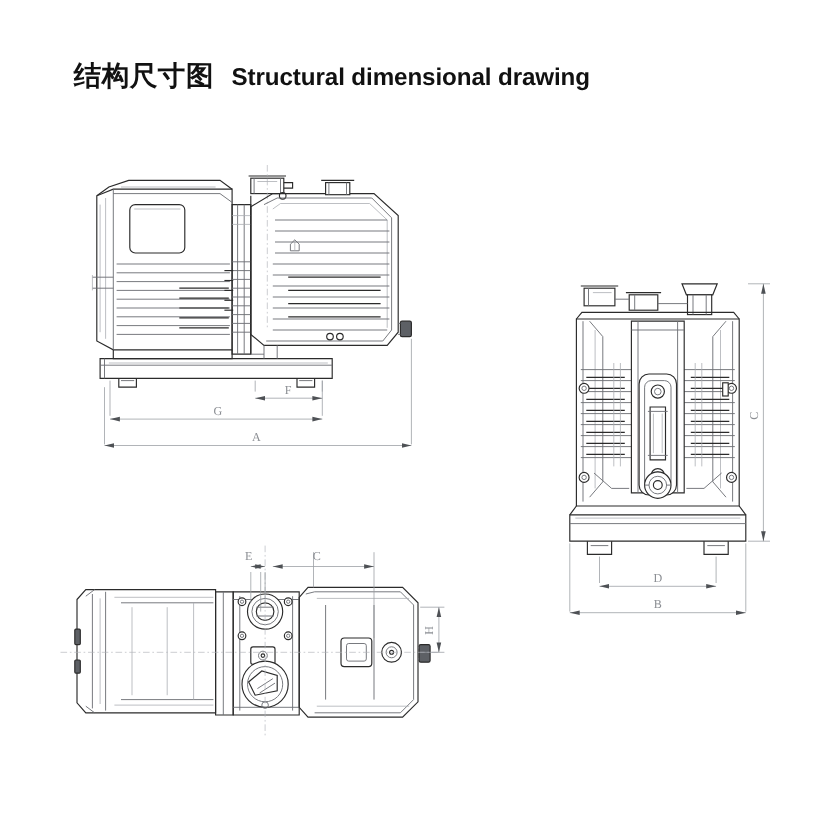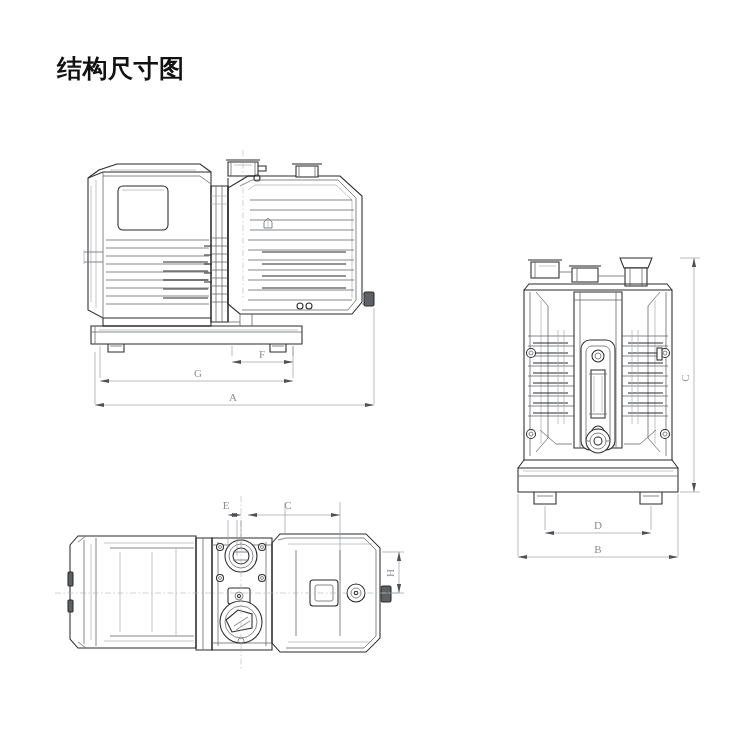--- a/index.html
+++ b/index.html
@@ -15,21 +15,21 @@
     position: relative;
   }
   #page {
     position: relative;
     width: 750px;
     height: 750px;
     background: #ffffff;
   }
   #title-block {
     position: absolute;
-    left: 57px;
+    left: 67px;
     top: 52px;
     display: flex;
     align-items: baseline;
     white-space: nowrap;
   }
   #title-cn {
     font-size: 25px;
     font-weight: 700;
     color: #111111;
     letter-spacing: 0.5px;
@@ -56,20 +56,21 @@
     fill: #8c8f94;
   }
 </style>
 </head>
 <body>
 
 <div id="page">
 
   <div id="title-block">
     <span id="title-cn">结构尺寸图</span>
+    <span id="title-en">Structural dimensional drawing</span>
   </div>
 
   <svg id="drawing-canvas" viewBox="0 0 750 750">
     <defs>
       <style>
         .d  { fill:none; stroke:#2b2b2b; stroke-width:1.05; }
         .m  { fill:none; stroke:#6e7176; stroke-width:0.85; }
         .l  { fill:none; stroke:#a9acb1; stroke-width:0.7; }
         .dl { fill:none; stroke:#9a9da2; stroke-width:0.7; }
         .cl { fill:none; stroke:#b0b3b8; stroke-width:0.6; stroke-dasharray:6 2.5 1.5 2.5; }

